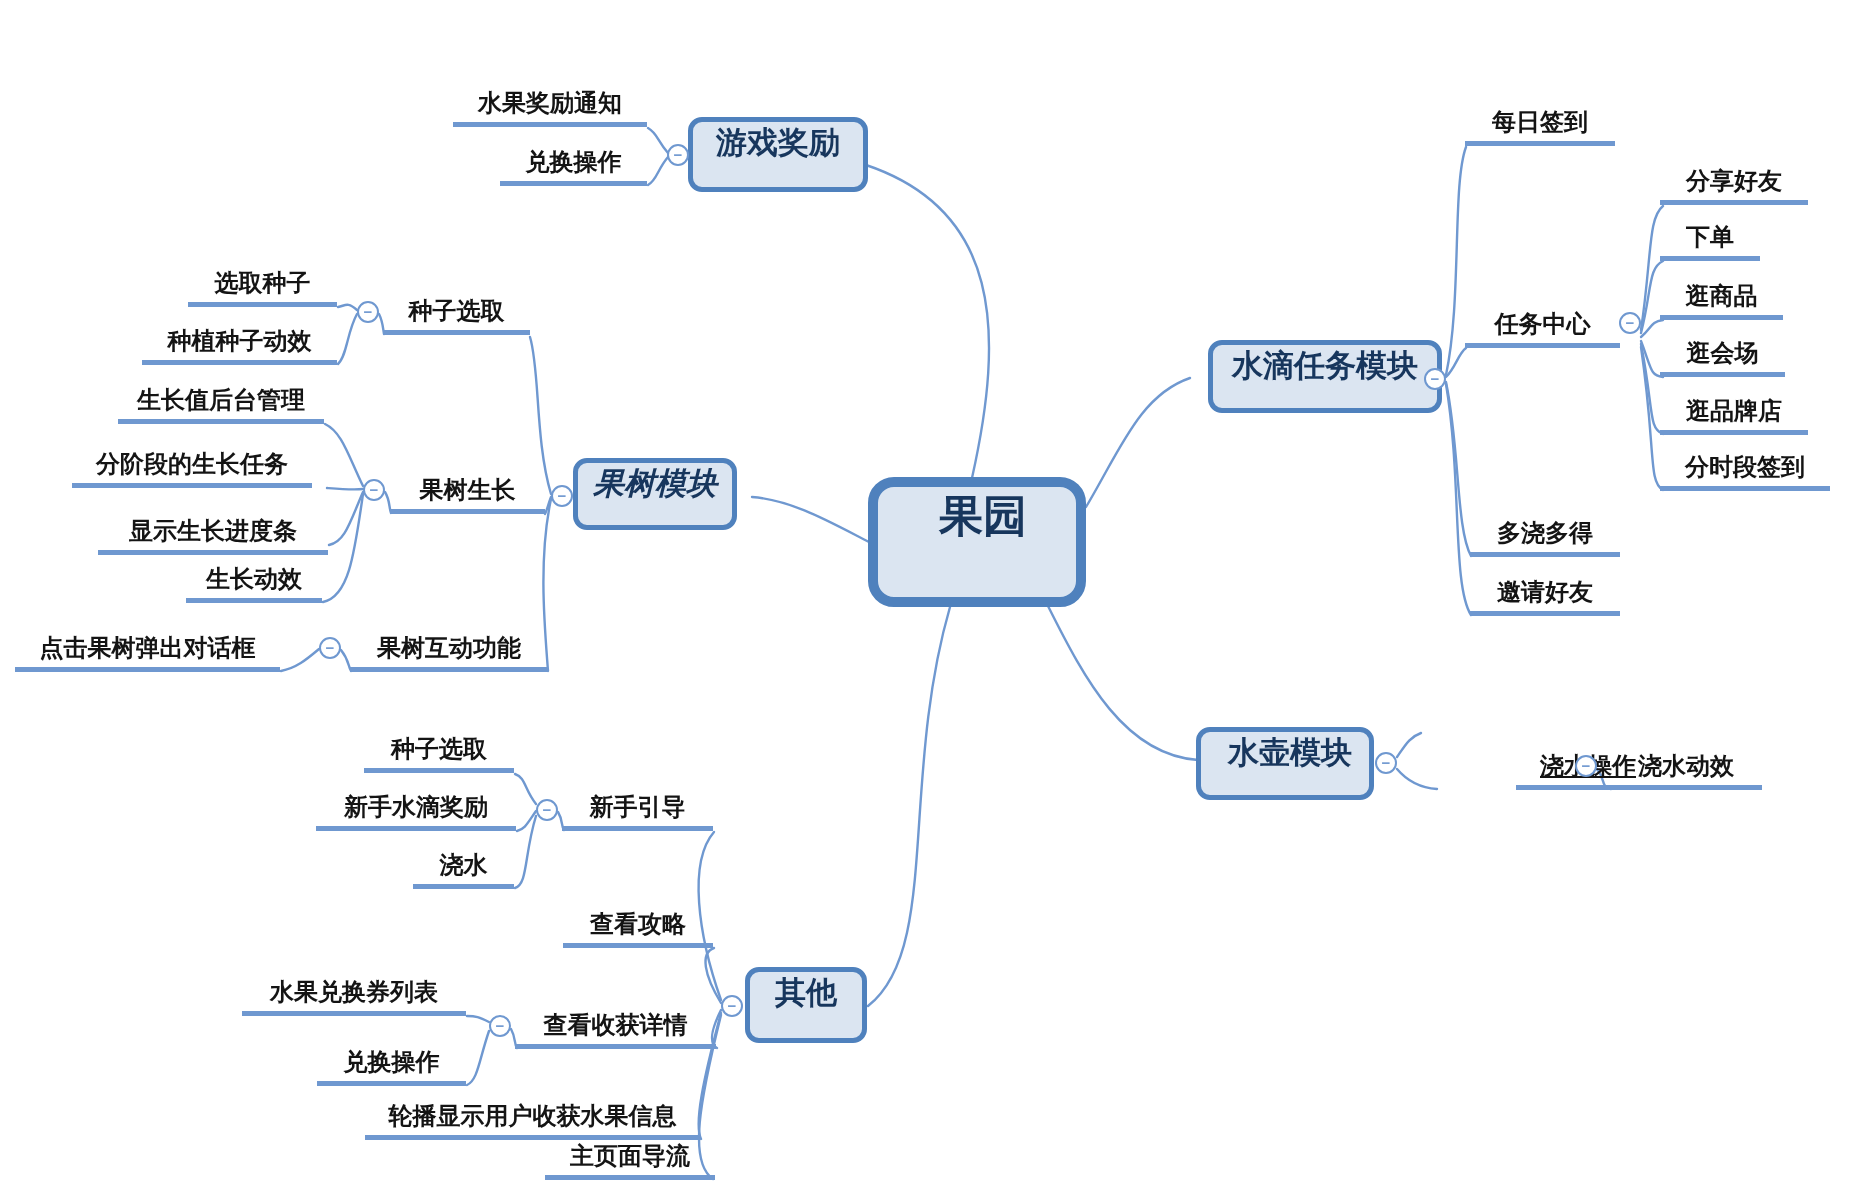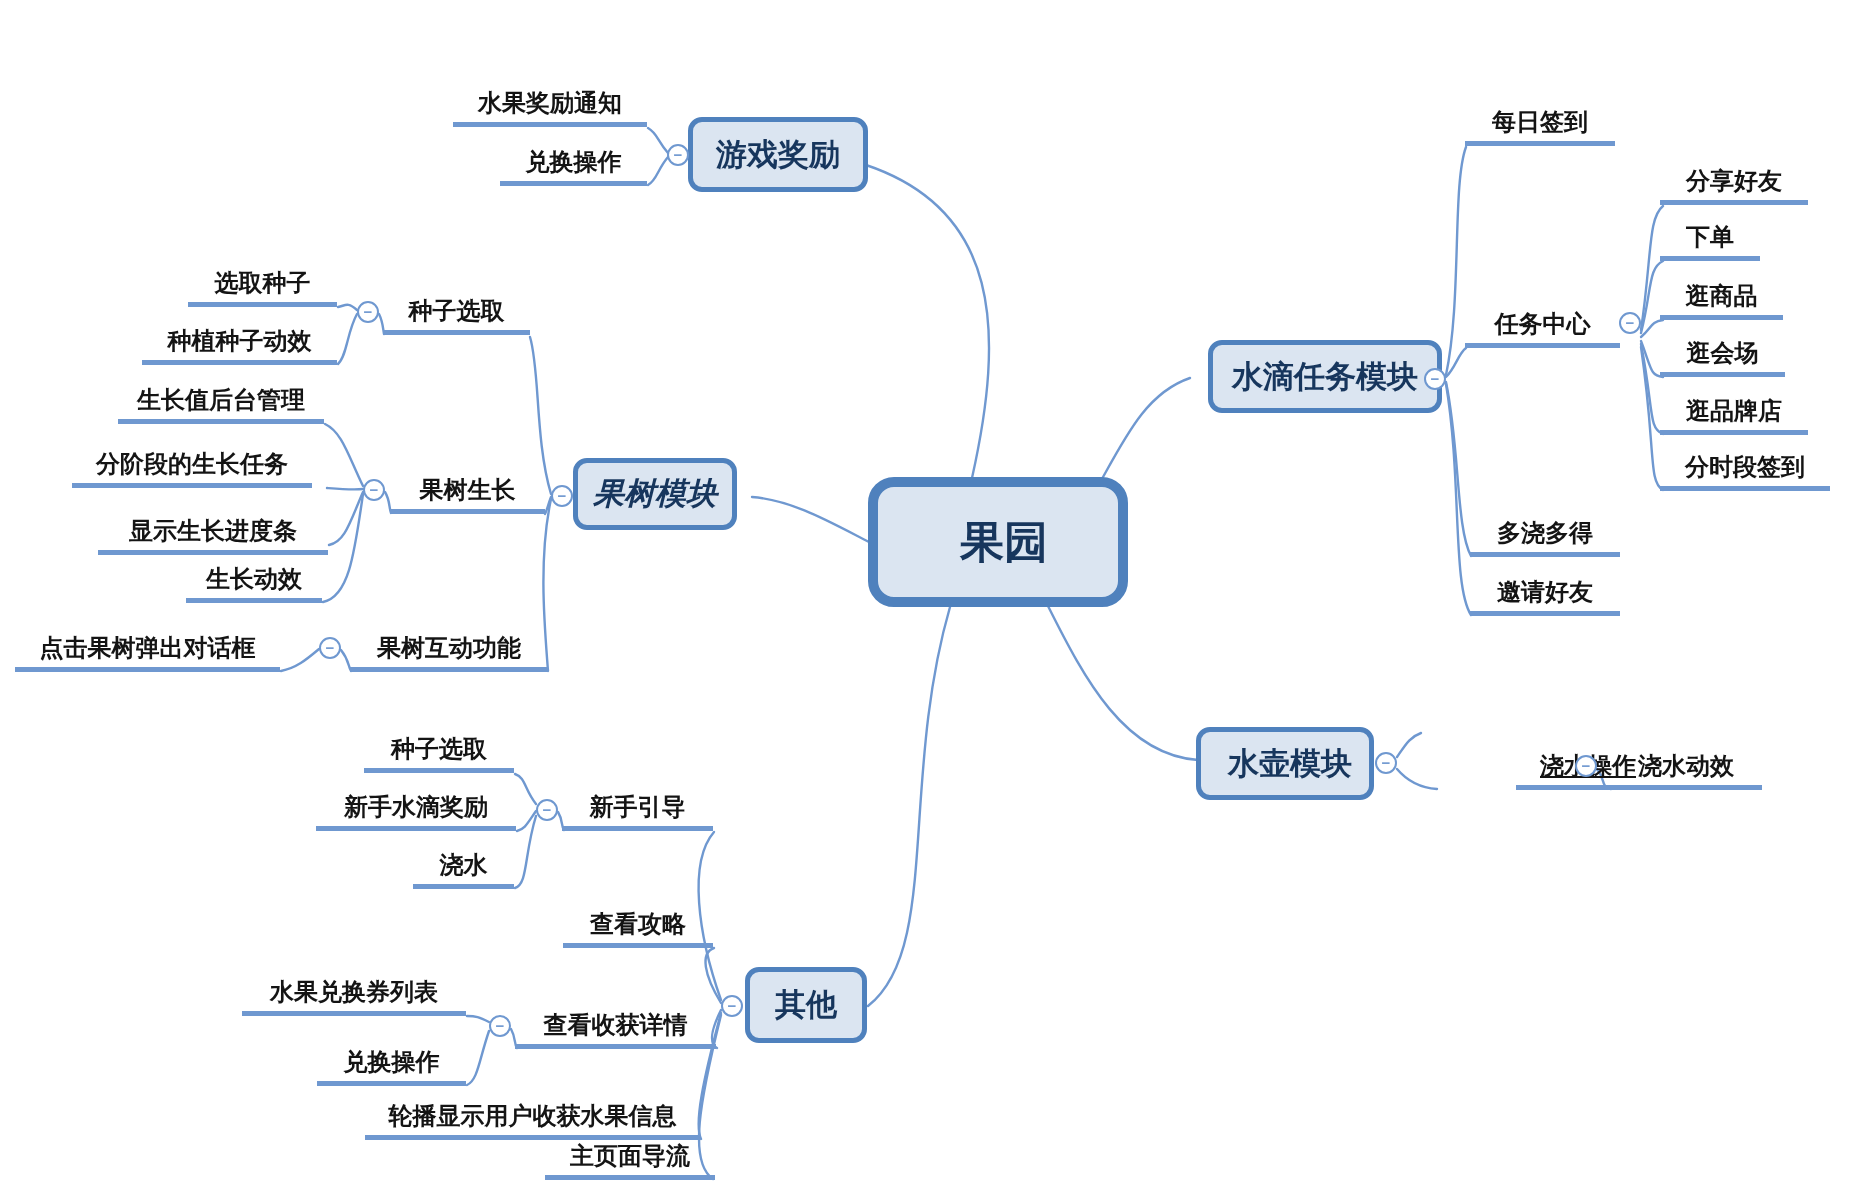--- a/index.html
+++ b/index.html
@@ -6,21 +6,21 @@
   .canvas{
     position:relative;width:1860px;height:1196px;background:#ffffff;overflow:hidden;
     font-family:"Liberation Sans","DejaVu Sans",sans-serif;
   }
   svg.links{position:absolute;left:0;top:0;width:1860px;height:1196px;z-index:1;}
   .topic{
     position:absolute;z-index:2;text-align:center;font-weight:bold;font-size:24px;color:#141414;
     line-height:28px;padding-bottom:5px;border-bottom:5px solid #6f98d0;white-space:nowrap;
   }
   .box{
-    position:absolute;z-index:2;display:flex;align-items:center;justify-content:center;
+    position:absolute;z-index:2;display:flex;align-items:flex-start;justify-content:center;
     background:#dbe5f1;border:5px solid #4f81bd;border-radius:14px;
     color:#17365d;font-weight:bold;font-size:31px;box-sizing:border-box;white-space:nowrap;
   }
   .box.root{border-width:10px;border-radius:26px;font-size:44px;}
   .collapse{
     position:absolute;z-index:3;width:22px;height:22px;border-radius:50%;background:#ffffff;
     border:2px solid #6f98d0;color:#6f98d0;font-size:15px;line-height:17px;text-align:center;
     box-sizing:border-box;font-weight:bold;
   }
 </style>
@@ -85,21 +85,21 @@
       <path d="M 536,811 C 527,824 525,829 517,831"></path>
       <path d="M 536,816 C 524,855 528,884 515,888"></path>
       <path d="M 558,812 C 563,820 561,826 564,830"></path>
 
       <path d="M 489,1022 C 479,1017 476,1016 467,1016"></path>
       <path d="M 489,1031 C 479,1060 478,1080 467,1085"></path>
       <path d="M 511,1029 C 516,1038 514,1044 517,1048"></path>
     </g>
   </svg>
 
-  <div class="box root" style="left:868px;top:477px;width:260px;height:130px;padding-left:12px;">
+  <div class="box root" style="left:868px;top:477px;width:218px;height:130px;padding-left:12px;">
     <span>果园</span>
   </div>
   <div class="box" style="left:688px;top:117px;width:180px;height:75px;">
     <span>游戏奖励</span>
   </div>
   <div class="box" style="left:1188px;top:340px;width:234px;height:73px;margin-left:20px;">
     <span>水滴任务模块</span>
   </div>
   <div class="box" style="left:1196px;top:727px;width:178px;height:73px;padding-left:10px;">
     <span>水壶模块</span>

